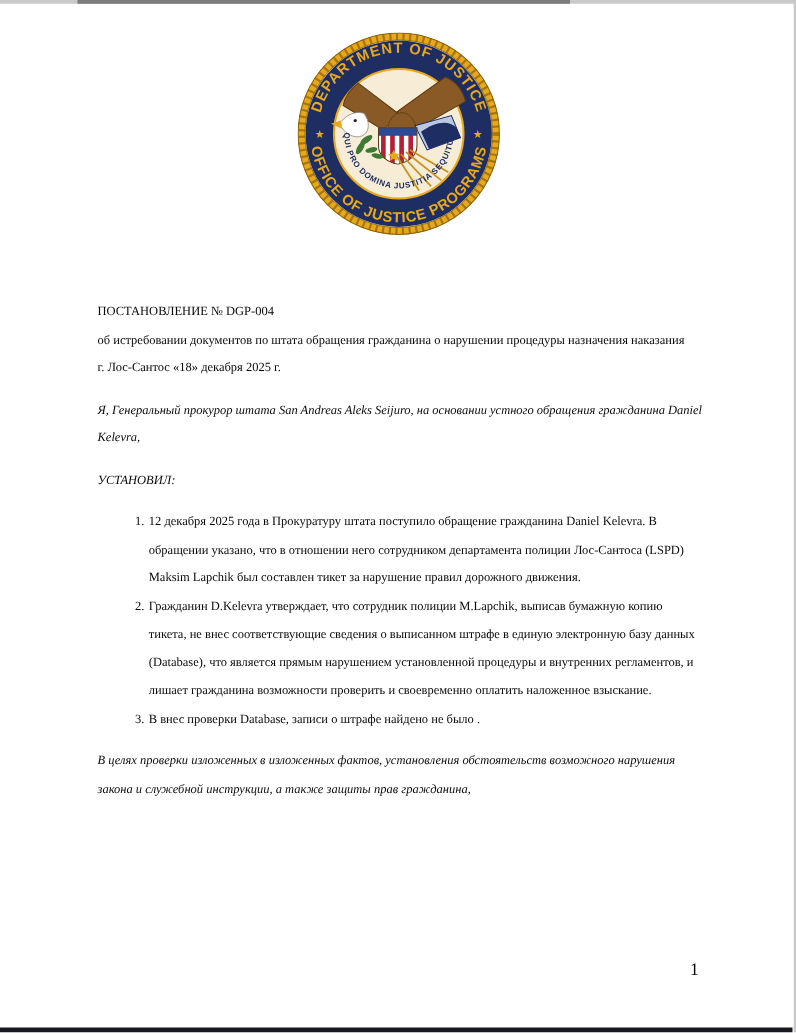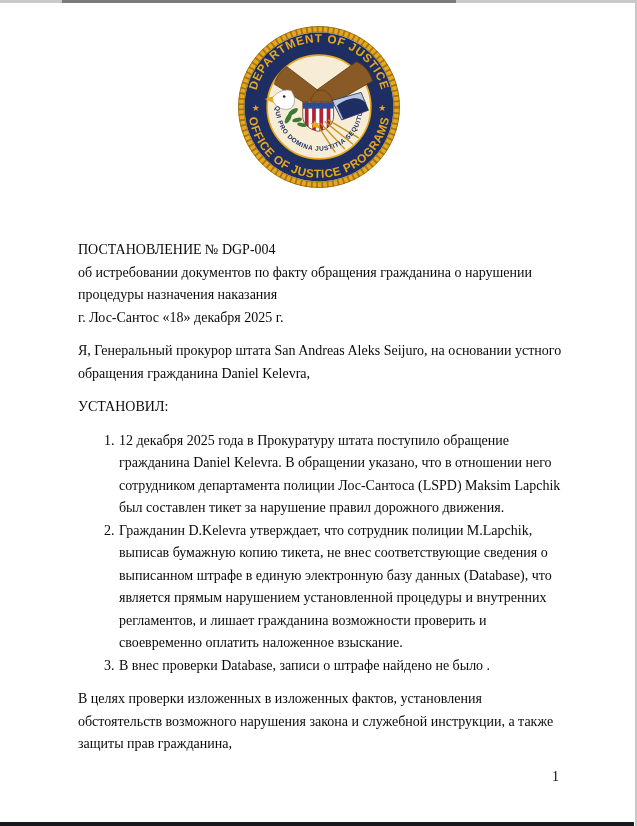--- a/index.html
+++ b/index.html
@@ -40,26 +40,26 @@
   
   .seal {
     position: absolute; top: 26px; left: 238px;
     width: 162px; height: 162px;
   }
   .seal svg { display: block; width: 100%; height: 100%; }
   
   .content {
     position: absolute; top: 239px; left: 78px;
     width: 484px;
-    font-size: 14px;
+    font-size: 10px;
     line-height: 22.5px;
     text-align: left;
   }
   .content p { margin: 0; }
-  .content .gap { margin-top: 11px; }
+  .content .gap { margin-top: 11px; font-style: italic; }
   .content ol {
     margin: 11px 0 0 0;
     padding-left: 40px;
   }
   .content ol li { padding-left: 1px; }
   .page-number {
     position: absolute; top: 766px; right: 78px;
     font-size: 14px; line-height: 22.5px;
   }
 </style>
@@ -144,21 +144,21 @@
       </g>
 
       <text font-family="Liberation Sans, sans-serif" font-size="8" font-weight="bold" fill="#1E2E63" letter-spacing="0.7">
         <textPath href="#arcMotto" startOffset="50%" text-anchor="middle">QUI PRO DOMINA JUSTITIA SEQUITUR</textPath>
       </text>
     </svg>
   </div>
 
   <div class="content">
     <p>ПОСТАНОВЛЕНИЕ № DGP-004</p>
-    <p>об истребовании документов по факту обращения гражданина о нарушении процедуры назначения наказания</p>
+    <p>об истребовании документов по штата обращения гражданина о нарушении процедуры назначения наказания</p>
     <p>г. Лос-Сантос «18» декабря 2025 г.</p>
 
     <p class="gap">Я, Генеральный прокурор штата San Andreas Aleks Seijuro, на основании устного обращения гражданина Daniel Kelevra,</p>
 
     <p class="gap">УСТАНОВИЛ:</p>
 
     <ol>
       <li>12 декабря 2025 года в Прокуратуру штата поступило обращение гражданина Daniel Kelevra. В обращении указано, что в отношении него сотрудником департамента полиции Лос-Сантоса (LSPD) Maksim Lapchik был составлен тикет за нарушение правил дорожного движения.</li>
       <li>Гражданин D.Kelevra утверждает, что сотрудник полиции M.Lapchik, выписав бумажную копию тикета, не внес соответствующие сведения о выписанном штрафе в единую электронную базу данных (Database), что является прямым нарушением установленной процедуры и внутренних регламентов, и лишает гражданина возможности проверить и своевременно оплатить наложенное взыскание.</li>
       <li>В внес проверки Database, записи о штрафе найдено не было .</li>

